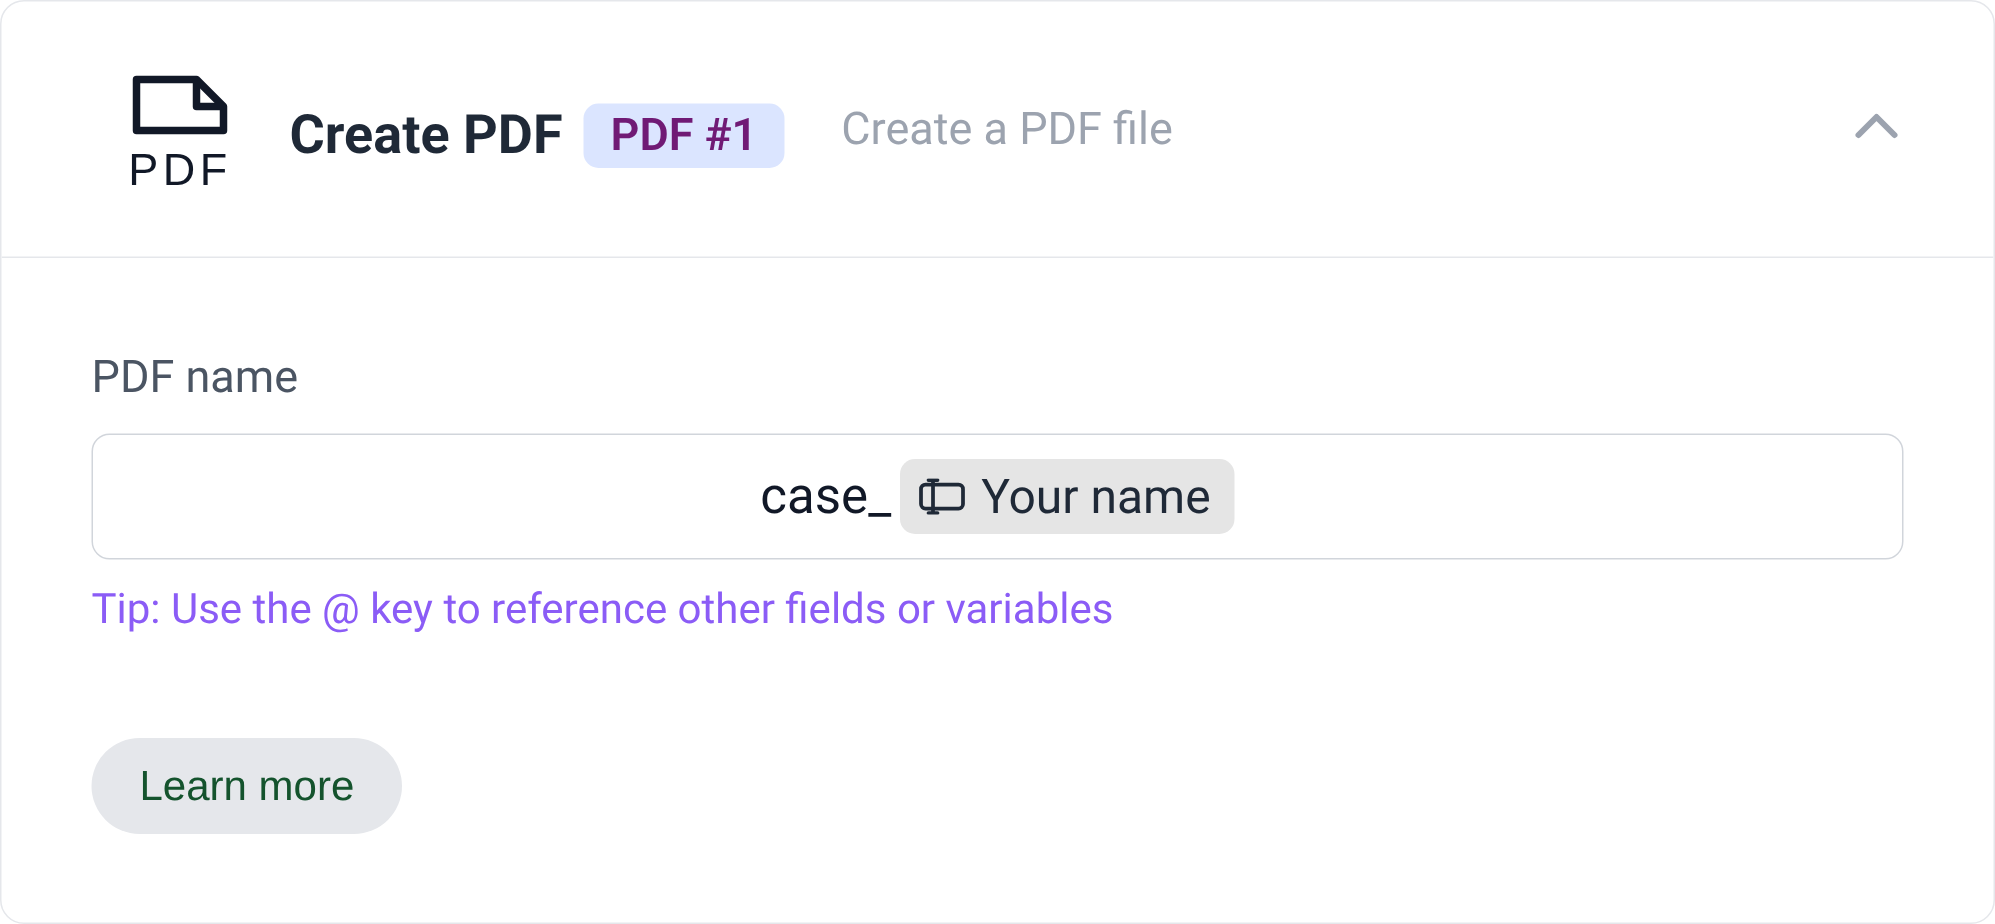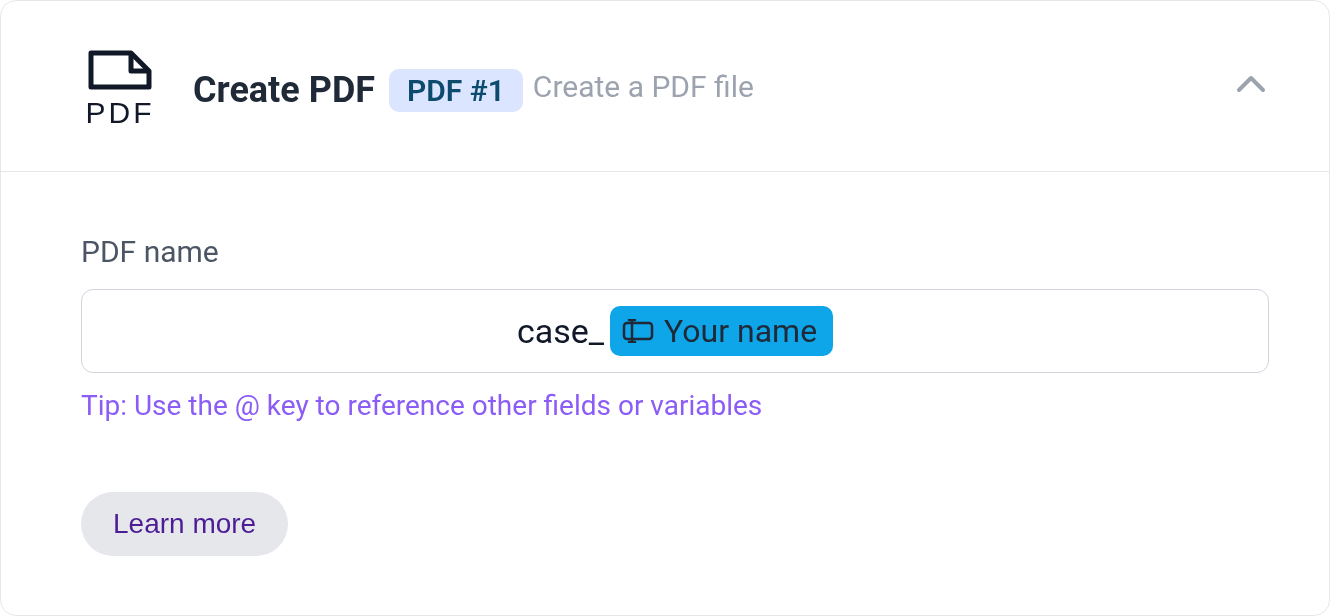--- a/index.html
+++ b/index.html
@@ -48,40 +48,41 @@
       align-items: center;
       gap: 14px;
     }
     .title {
       font-size: 36px;
       font-weight: 700;
       color: #1f2937;
     }
     .badge {
       background: #dbe5ff;
-      color: #0c4a6e;
+      color: #701a75;
       font-size: 30px;
       font-weight: 600;
       padding: 4px 18px;
       border-radius: 10px;
     }
     .subtitle {
       font-size: 30px;
       font-weight: 400;
       color: #9ca3af;
+      margin-left: 28px;
     }
     .chevron {
       position: absolute;
       right: 60px;
       top: 50%;
       transform: translateY(-50%);
       cursor: pointer;
     }
     .body {
-      padding: 62px 60px 0 80px;
+      padding: 62px 60px 0 60px;
     }
     .field-label {
       font-size: 30px;
       font-weight: 400;
       color: #4b5563;
       margin-bottom: 20px;
     }
     .input-box {
       border: 1px solid #d1d5db;
       border-radius: 12px;
@@ -93,42 +94,42 @@
       cursor: text;
       justify-content: center;
     }
     .input-text {
       font-size: 34px;
       color: #111827;
     }
     .chip {
       display: inline-flex;
       align-items: center;
-      background: #0ea5e9;
+      background: #e5e5e5;
       border-radius: 10px;
       padding: 6px 16px 6px 12px;
       gap: 10px;
     }
     .chip-icon {
       display: inline-flex;
       align-items: center;
     }
     .chip-label {
       font-size: 32px;
       color: #1f2937;
     }
     .tip {
       font-size: 28px;
       color: #8b5cf6;
       margin-top: 16px;
     }
     .learn-more {
       display: inline-block;
       background: #e5e7eb;
-      color: #4c1d95;
+      color: #14532d;
       font-size: 28px;
       font-weight: 400;
       padding: 16px 32px;
       border-radius: 999px;
       border: none;
       cursor: pointer;
       margin-top: 70px;
     }
   </style>
 </head>

